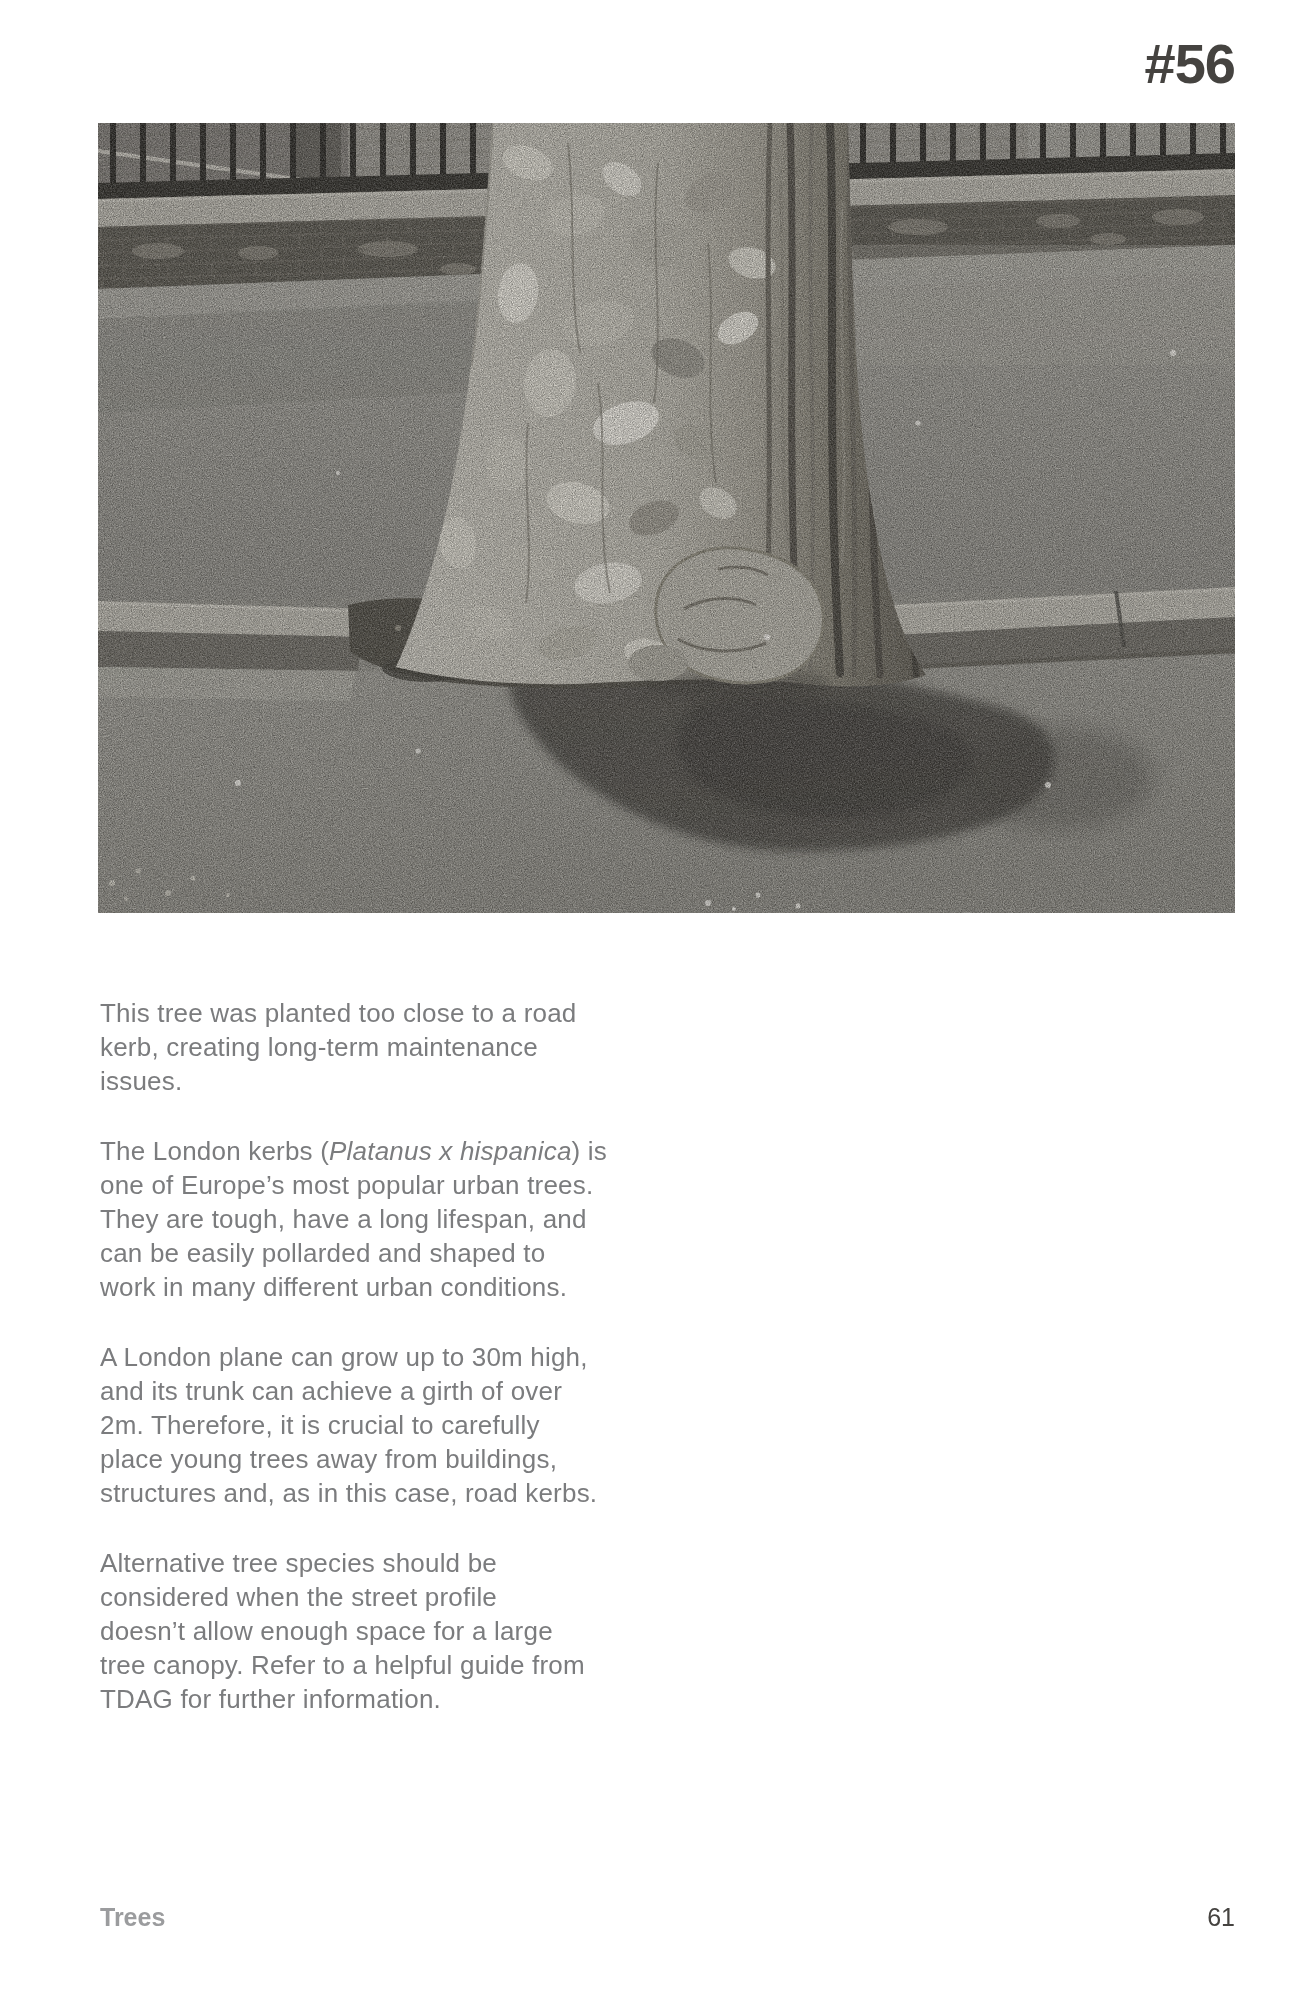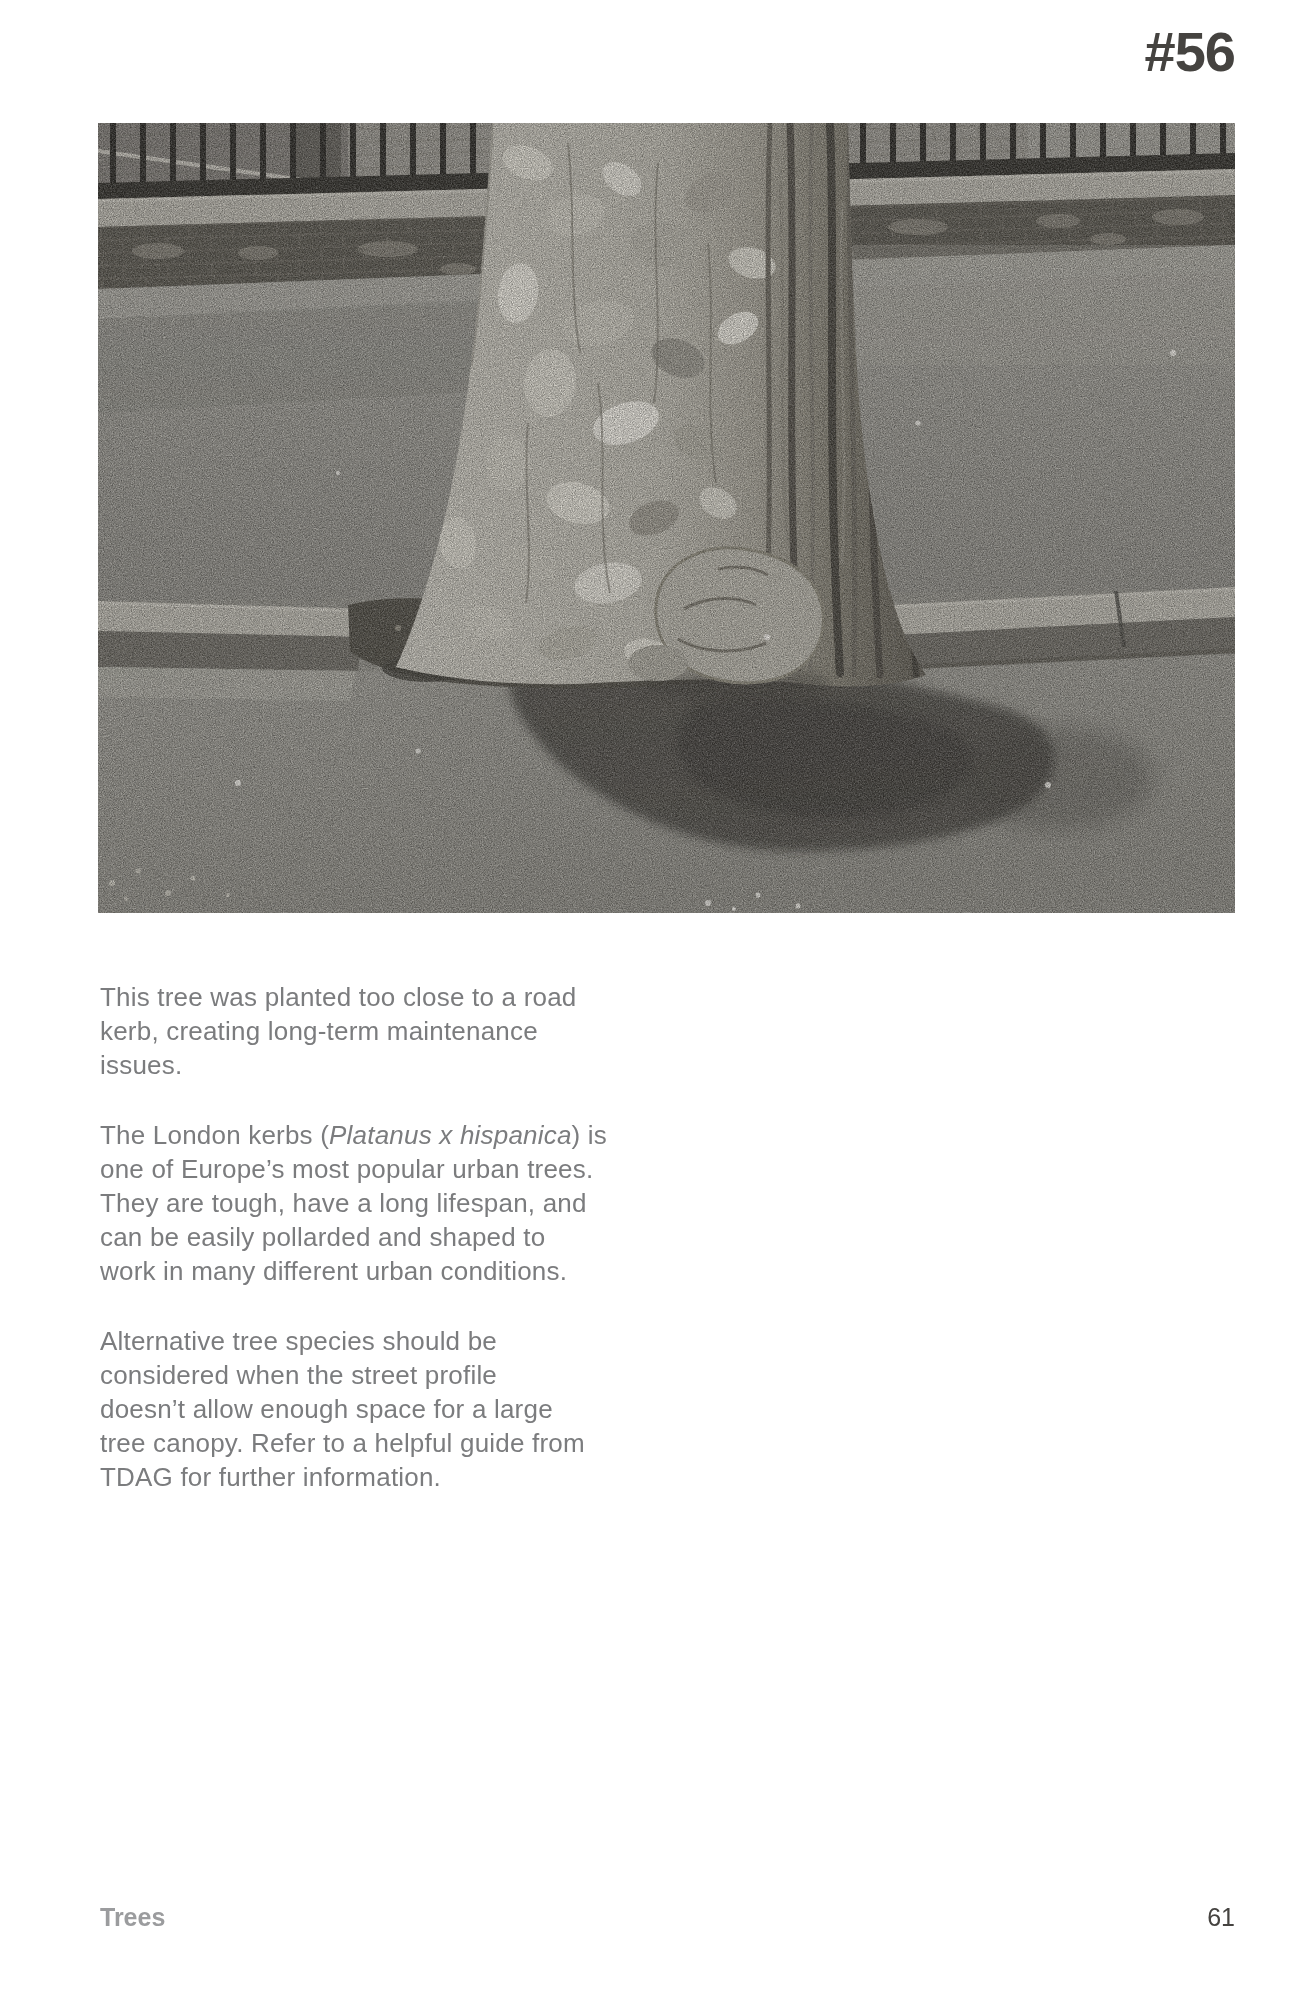--- a/index.html
+++ b/index.html
@@ -4,36 +4,36 @@
 <style>
   html,body{margin:0;padding:0;background:#ffffff;}
   .page{
     position:relative;
     width:1300px;height:2000px;
     background:#ffffff;
     font-family:"Liberation Sans","DejaVu Sans",sans-serif;
     overflow:hidden;
   }
   .page-tag{
-    position:absolute;top:24px;right:65px;
+    position:absolute;top:36px;right:65px;
     font-size:56px;line-height:1;font-weight:700;
     color:#454340;letter-spacing:-1px;
   }
   .photo{
     position:absolute;left:98px;top:123px;
     width:1137px;height:790px;margin:0;
     background:#8f8d86;
   }
   .photo svg{display:block;width:100%;height:100%;}
   .body-text{
     position:absolute;left:100px;top:980px;width:600px;
     font-size:26px;line-height:34px;color:#7b7c7e;
     font-weight:300;letter-spacing:0.2px;
   }
-  .body-text p{margin:0 0 36px 0;white-space:pre-line;}
+  .body-text p{margin:16px 0 36px 0;white-space:pre-line;}
   .body-text em{}
   .footer-section{
     position:absolute;left:100px;top:1903px;
     font-size:25px;color:#9b9c9e;font-weight:700;
   }
   .footer-page{
     position:absolute;right:65px;top:1903px;
     font-size:25px;color:#454340;font-weight:400;
   }
 </style>
@@ -277,20 +277,25 @@
 
   <main class="body-text">
     <p><span>This tree was planted too close to a road
 kerb, creating long-term maintenance
 issues.</span></p>
     <p><span>The London kerbs (</span><em>Platanus x hispanica</em><span>) is
 one of Europe’s most popular urban trees.
 They are tough, have a long lifespan, and
 can be easily pollarded and shaped to
 work in many different urban conditions.</span></p>
+    <p><span>A London plane can grow up to 30m high,
+and its trunk can achieve a girth of over
+2m. Therefore, it is crucial to carefully
+place young trees away from buildings,
+structures and, as in this case, road kerbs.</span></p>
     <p><span>Alternative tree species should be
 considered when the street profile
 doesn’t allow enough space for a large
 tree canopy. Refer to a helpful guide from
 TDAG for further information.</span></p>
   </main>
 
   <footer>
     <span class="footer-section">Trees</span>
     <span class="footer-page">61</span>

